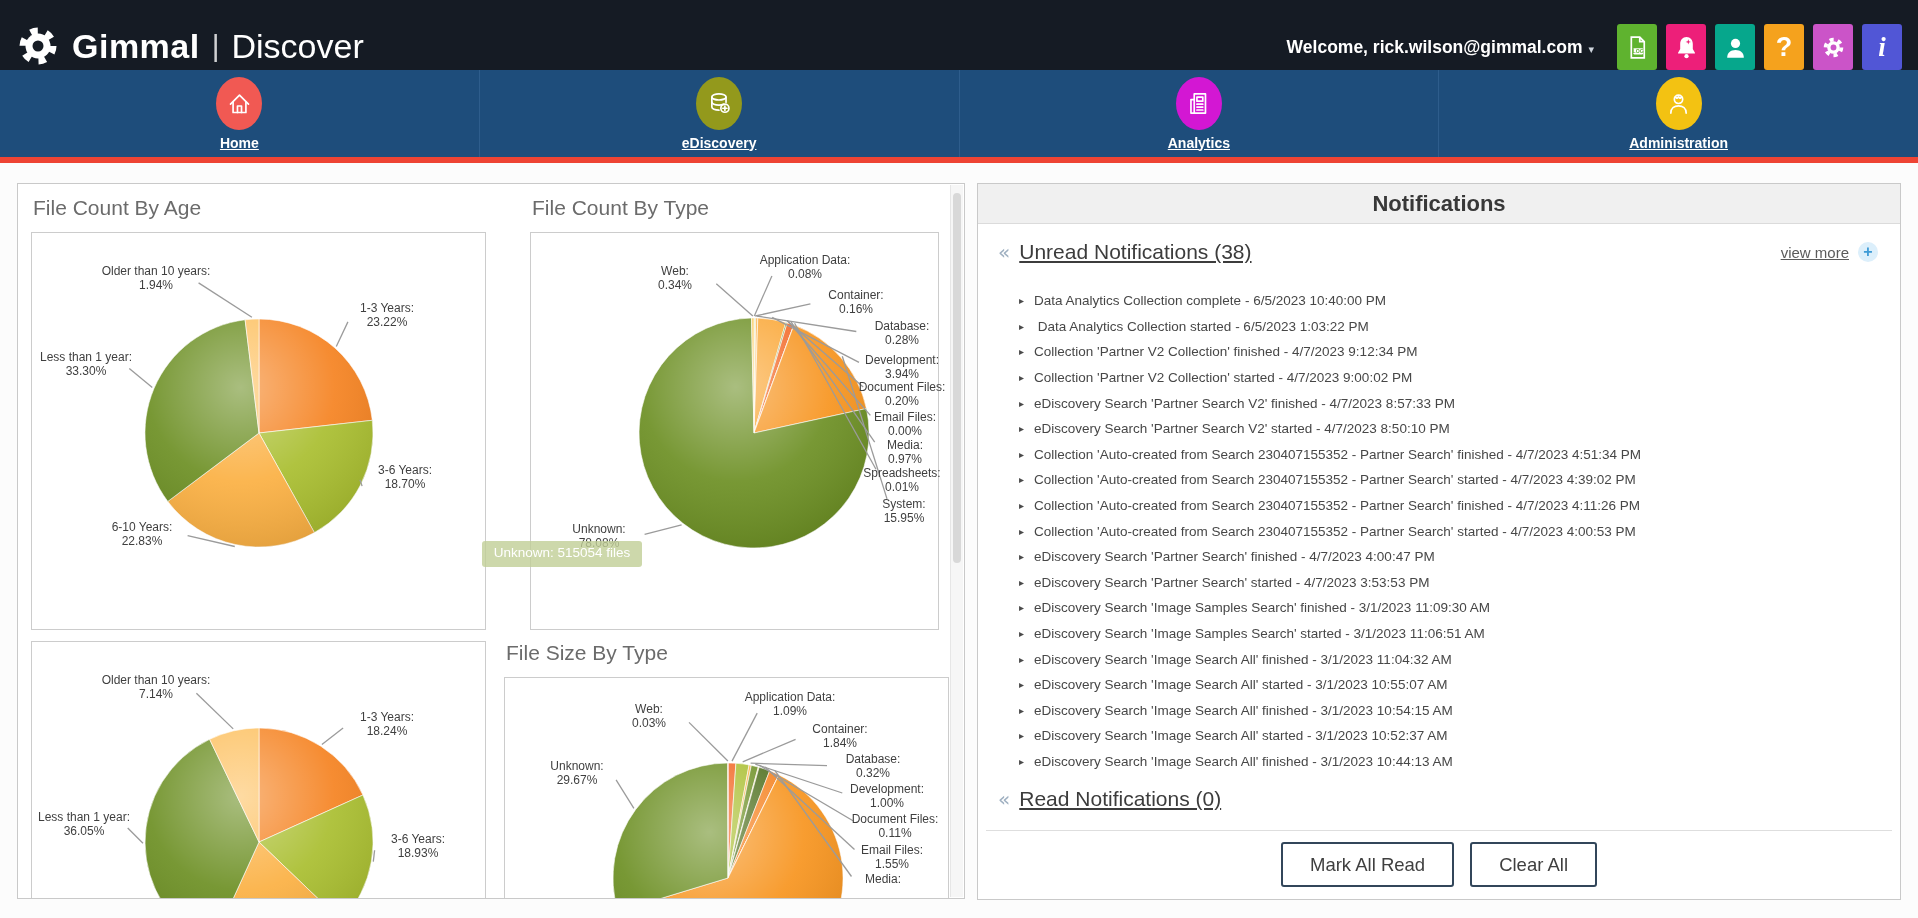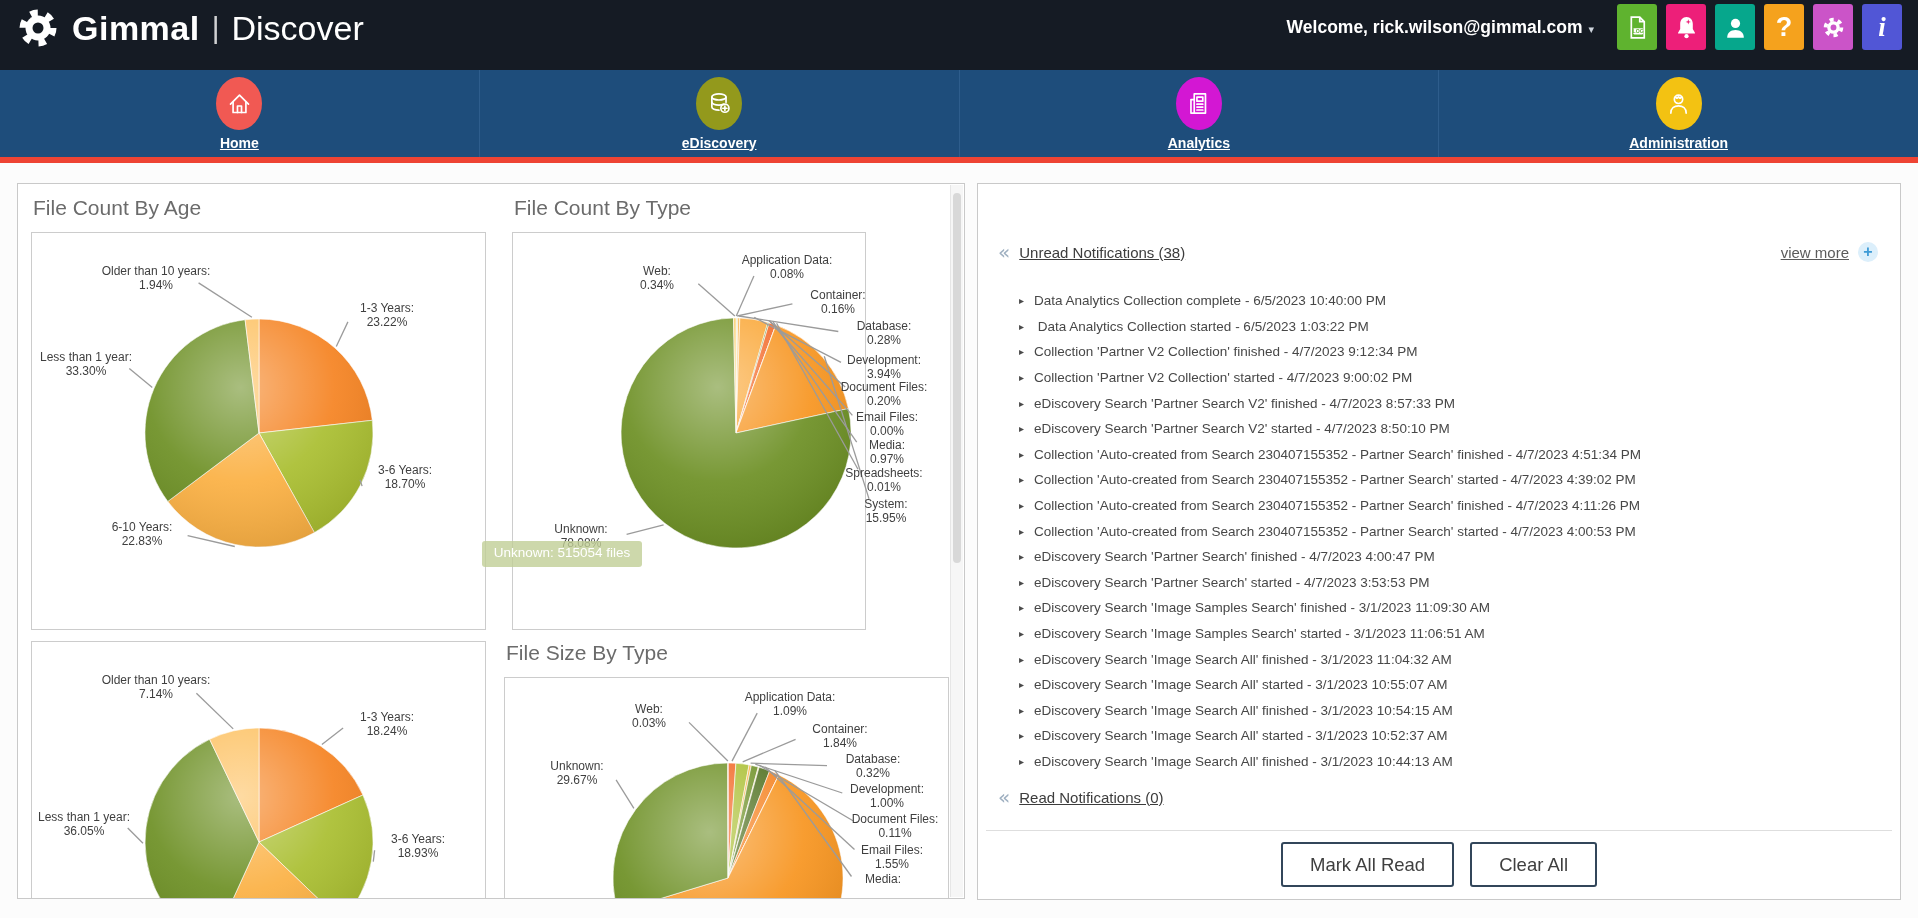--- a/index.html
+++ b/index.html
@@ -2,21 +2,21 @@
 <html><head>
 <meta charset="utf-8">
 <style>
   * { box-sizing: border-box; margin: 0; padding: 0; }
   html,body { width: 1918px; height: 918px; overflow: hidden; background: #fcfcfc;
               font-family: "Liberation Sans", sans-serif; }
   .app { position: relative; width: 1918px; height: 918px; }
 
   
   .hdr { position: absolute; top:0; left:0; width:100%; height:70px; background:#151b24;
-         display:flex; align-items:flex-start; justify-content:space-between; padding:4px 16px 0 14px; }
+         display:flex; align-items:flex-end; justify-content:space-between; padding:11px 16px 0 14px; }
   .logo { display:flex; align-items:center; gap:10px; cursor:pointer; }
   .logo svg { display:block; }
   .logo-gimmal { color:#fff; font-size:34px; font-weight:700; letter-spacing:.5px; }
   .logo-pipe { color:rgba(255,255,255,.8); font-size:30px; font-weight:200; margin:0 2px; }
   .logo-discover { color:#fff; font-size:34px; font-weight:300; }
   .hdr-right { display:flex; align-items:center; }
   .welcome { color:#fff; font-size:17.5px; font-weight:600; cursor:pointer; white-space:nowrap; }
   .welcome .caret { font-size:11px; margin-left:6px; font-family:"DejaVu Sans",sans-serif; color:#cfd6de; }
   .tiles { display:flex; margin-left:14px; }
   .tile { width:40px; height:46px; border-radius:3px; margin-left:9px; display:flex;
@@ -32,41 +32,41 @@
   .nav-circle { width:46px; height:53px; border-radius:50%; display:flex; align-items:center; justify-content:center; }
   .nav-circle svg { width:27px; height:27px; }
   .nav-label { margin-top:5px; color:#fff; font-size:14px; font-weight:700;text-decoration:underline; }
   .accent-bar { position:absolute; top:157px; left:0; width:100%; height:6px; background:#ee4434; }
 
   
   .charts-panel { position:absolute; left:17px; top:183px; width:948px; height:716px;
                   background:#fff; border:1px solid #c9c9c9; overflow:hidden; }
   .chart { position:absolute; }
   .chart.c0 { left:13px; top:12px;  width:455px; }
-  .chart.c1 { left:494px; top:12px; width:354px; }
+  .chart.c1 { left:512px; top:12px; width:409px; }
   .chart.c2 { left:13px; top:457px; width:455px; }
   .chart.c3 { left:486px; top:457px; width:445px; }
   .chart h3 { font-size:21px; font-weight:300; color:#6b6b6b; margin:0 0 12px 2px; }
   .chart .box { border:1px solid #ccc; height:398px; position:relative; background:#fff; }
   .chart .box svg { display:block; }
   .sb { position:absolute; top:1px; right:1px; bottom:1px; width:13px; background:#f6f6f6; border-left:1px solid #e6e6e6; }
   .sb-thumb { position:absolute; top:8px; left:2px; right:2px; height:370px; background:#d8d8d8; border-radius:6px; cursor:pointer; }
   .chart-tooltip { position:absolute; left:464px; top:357px; width:160px; height:26px; line-height:23px;
                    text-align:center; border-radius:3px; background:rgba(193,206,150,.8); color:#fff;
                    font-size:13.5px; z-index:6; pointer-events:none; }
 
   
   .notif-panel { position:absolute; left:977px; top:183px; width:924px; height:717px;
                  background:#fff; border:1px solid #c9c9c9; }
   .notif-header { height:40px; line-height:40px; background:#f0f0f0; border-bottom:1px solid #dbdbdb;
                   text-align:center; font-size:22px; font-weight:600; color:#383838; }
   .notif-sub { position:absolute; top:54px; left:20px; right:22px; height:28px;
                display:flex; align-items:center; justify-content:space-between; }
   .chev { font-family:"DejaVu Sans",sans-serif; color:#9fb0c1; font-size:20px; cursor:pointer; line-height:1; }
-  .nlink { color:#3c3c3c; font-size:15px; text-decoration:underline; margin-left:9px; cursor:pointer; }
+  .nlink { color:#3c3c3c; font-size:21px; text-decoration:underline; margin-left:9px; cursor:pointer; }
   .viewmore { display:flex; align-items:center; }
   .vm-link { color:#5b5b5b; font-size:15px; text-decoration:underline; cursor:pointer; }
   .plus { width:20px; height:20px; border-radius:50%; background:#dceffb; color:#3e9bd6; font-size:16px;
           font-weight:700; text-align:center; line-height:19px; margin-left:9px; cursor:pointer; }
   .notif-list { position:absolute; top:104px; left:0; right:10px; }
   .nrow { height:25.6px; display:flex; align-items:center; padding-left:41px; cursor:pointer; }
   .tri { font-family:"DejaVu Sans",sans-serif; font-size:10px; color:#4a4a4a; margin-right:10px; }
   .ntext { font-size:13.5px; color:#474747; white-space:pre; }
   .read-row { position:absolute; top:603px; left:20px; display:flex; align-items:center; }
   .notif-divider { position:absolute; top:646px; left:8px; right:8px; border-top:1px solid #dedede; }
@@ -338,20 +338,21 @@
             <text x="387" y="176" text-anchor="middle" font-size="12" fill="#3f3f3f" font-family="Liberation Sans, sans-serif"><tspan x="387">Email Files:</tspan><tspan x="387" dy="14">1.55%</tspan></text>
             <text x="378" y="205" text-anchor="middle" font-size="12" fill="#3f3f3f" font-family="Liberation Sans, sans-serif"><tspan x="378">Media:</tspan></text>
             <text x="72" y="92" text-anchor="middle" font-size="12" fill="#3f3f3f" font-family="Liberation Sans, sans-serif"><tspan x="72">Unknown:</tspan><tspan x="72" dy="14">29.67%</tspan></text>
             <text x="144" y="35" text-anchor="middle" font-size="12" fill="#3f3f3f" font-family="Liberation Sans, sans-serif"><tspan x="144">Web:</tspan><tspan x="144" dy="14">0.03%</tspan></text>
     </svg>
   </div>
       </div>
     </section>
 
   <section class="notif-panel">
+    <div class="notif-header">Notifications</div>
     <div class="notif-sub">
       <span style="display:flex;align-items:center">
         <span class="chev">«</span>
         <a class="nlink">Unread Notifications (38)</a>
       </span>
       <span class="viewmore">
         <a class="vm-link">view more</a>
         <span class="plus">+</span>
       </span>
     </div>

